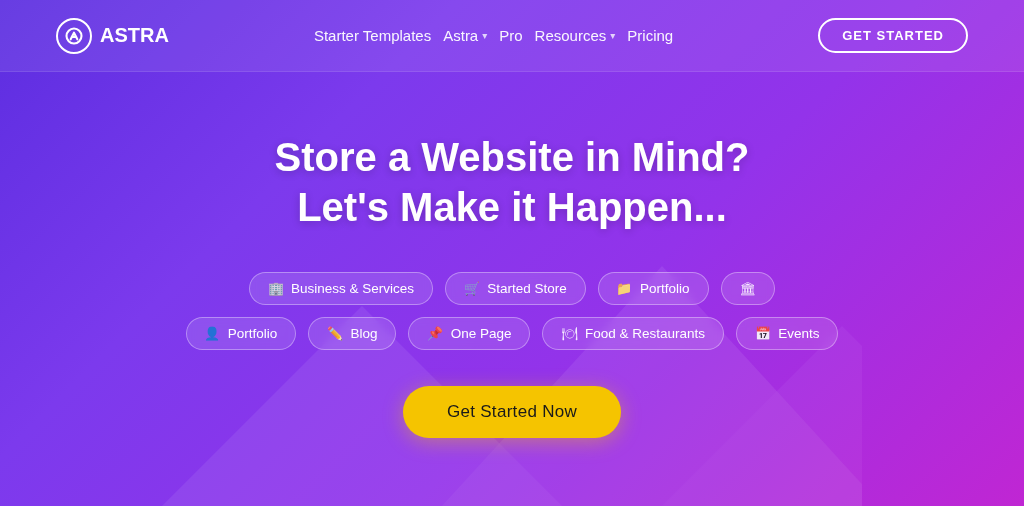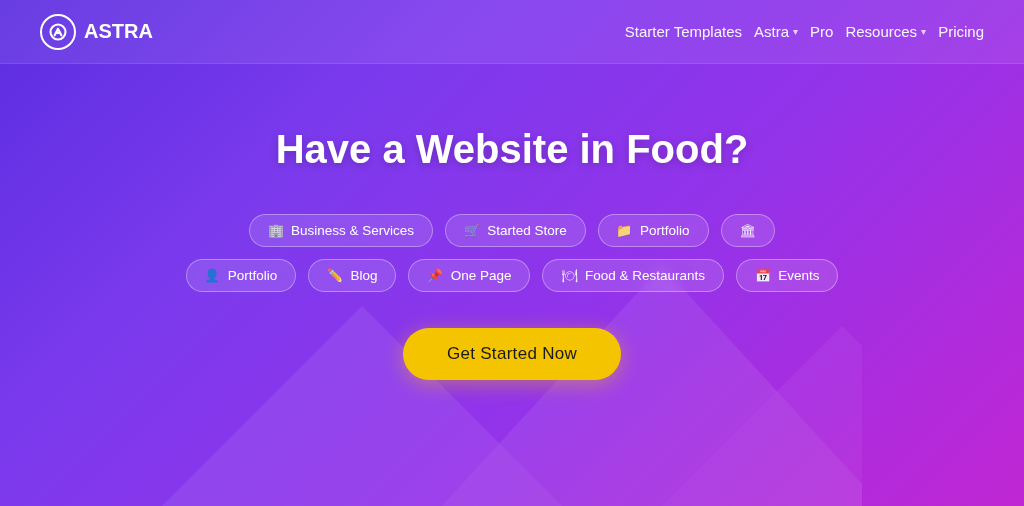--- a/index.html
+++ b/index.html
@@ -32,22 +32,22 @@
       opacity: 0.15;
     }
 
     
     nav {
       position: relative;
       z-index: 10;
       display: flex;
       align-items: center;
       justify-content: space-between;
-      padding: 0 40px;
-      height: 64px;
+      padding: 0 56px;
+      height: 72px;
       background: rgba(255,255,255,0.08);
       border-bottom: 1px solid rgba(255,255,255,0.1);
     }
 
     .nav-logo {
       display: flex;
       align-items: center;
       gap: 8px;
       color: white;
       font-weight: 700;
@@ -229,25 +229,27 @@
         <span class="chevron">▾</span>
       </a>
     </li>
     <li>
       <a href="#">
         <span>Pricing</span>
       </a>
     </li>
   </ul>
 
+  <a href="#" class="nav-cta">GET STARTED</a>
 </nav>
 
 <section class="hero">
   <h1 class="hero-title">
-    <span>Have a Website in Food?</span><br>
+    <span>Store a Website in Mind?</span><br>
+    <span>Let's Make it Happen...</span>
   </h1>
 
   <div class="pills-container">
 
     <div class="pills-row">
       <button class="pill">
         <span class="pill-icon">🏢</span>
         <span>Business &amp; Services</span>
       </button>
       <button class="pill">

